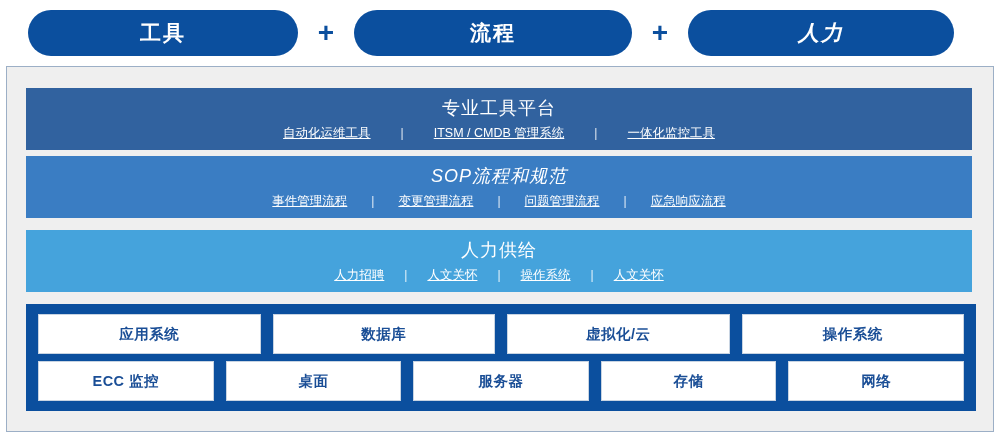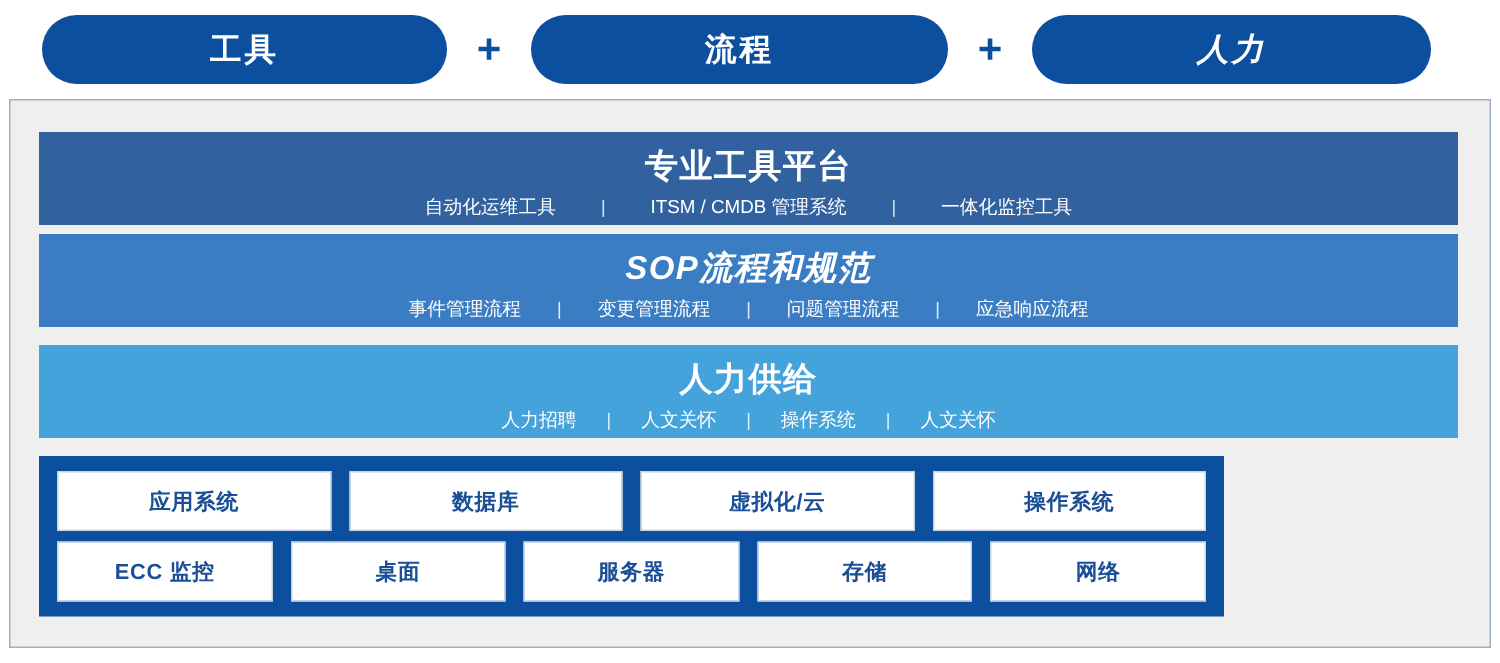--- a/index.html
+++ b/index.html
@@ -74,55 +74,55 @@
     left: 19px;
     width: 946px;
     color: #ffffff;
     text-align: center;
   }
   .band-1 { top: 21px;  height: 62px; background: #31629F; }
   .band-2 { top: 89px;  height: 62px; background: #3A7DC3; }
   .band-3 { top: 163px; height: 62px; background: #45A3DC; }
 
   .band-title {
-    font-size: 22px;
-    font-weight: bold;
+    font-size: 18px;
+    font-weight: normal;
     letter-spacing: 1px;
     padding-top: 9px;
     line-height: 1.25;
   }
   .band-title.italic { font-style: italic; }
 
   .band-items {
     display: flex;
     align-items: center;
     justify-content: center;
     padding-top: 6px;
     font-size: 12.5px;
     line-height: 1.2;
   }
-  .band-item { white-space: nowrap; }
+  .band-item { white-space: nowrap; text-decoration: underline; }
   .band-sep {
     color: rgba(255,255,255,0.85);
     padding: 0 6px;
     font-size: 12px;
   }
   .band-1 .band-items .band-item { padding: 0 14px; }
   .band-1 .band-items .band-sep  { padding: 0 16px; }
   .band-2 .band-items .band-item { padding: 0 12px; }
   .band-2 .band-items .band-sep  { padding: 0 12px; }
   .band-3 .band-items .band-item { padding: 0 10px; }
   .band-3 .band-items .band-sep  { padding: 0 10px; }
 
   
   .objects {
     position: absolute;
     left: 19px;
     top: 237px;
-    width: 790px;
+    width: 950px;
     height: 107px;
     background: #0B4F9E;
     padding: 10px 12px;
   }
 
   .obj-row {
     display: flex;
     gap: 12px;
     height: 40px;
   }

